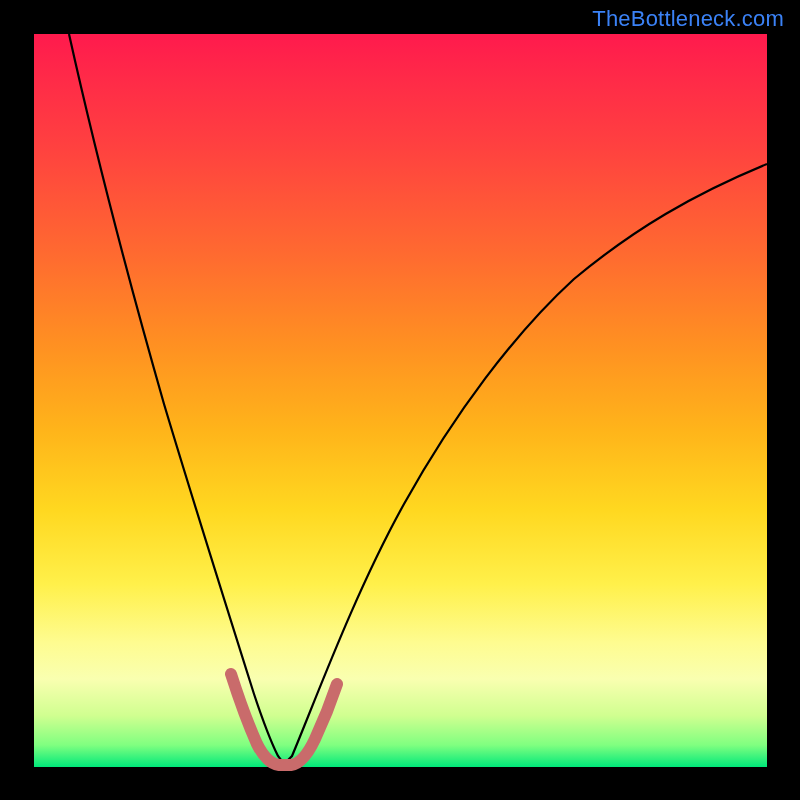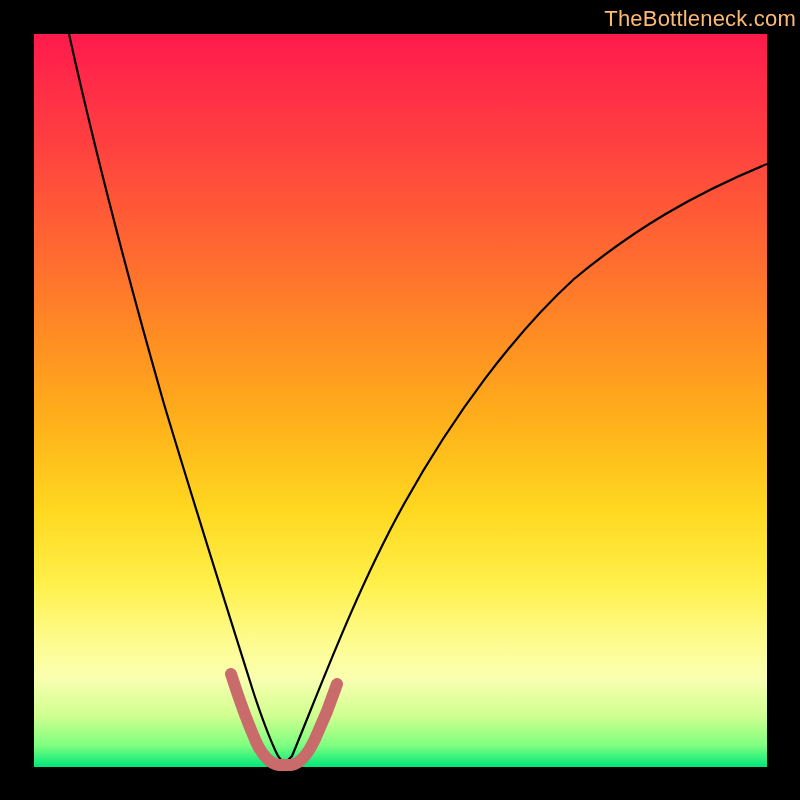--- a/index.html
+++ b/index.html
@@ -36,22 +36,22 @@
       #fff04a 75%,
       #fefc90 83%,
       #f9ffb0 88%,
       #d0ff90 93%,
       #80ff80 97%,
       #00e87a 100%);
   }
   .watermark {
     position: absolute;
     top: 6px;
-    right: 4px;
-    color: #fdba74;
+    right: 16px;
+    color: #3b82f6;
     font-size: 22px;
     font-weight: 500;
     letter-spacing: 0.2px;
     user-select: none;
   }
   svg.curve {
     position: absolute;
     top: 0;
     left: 0;
     width: 733px;

